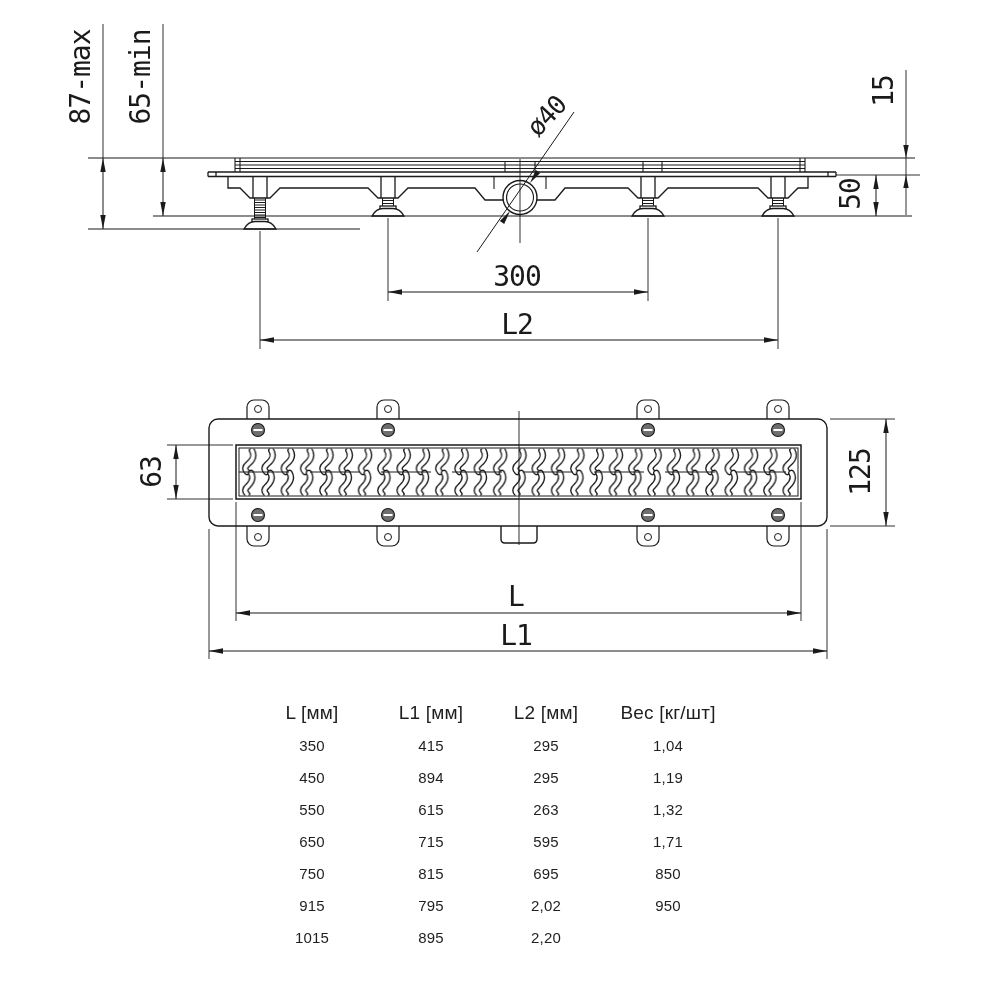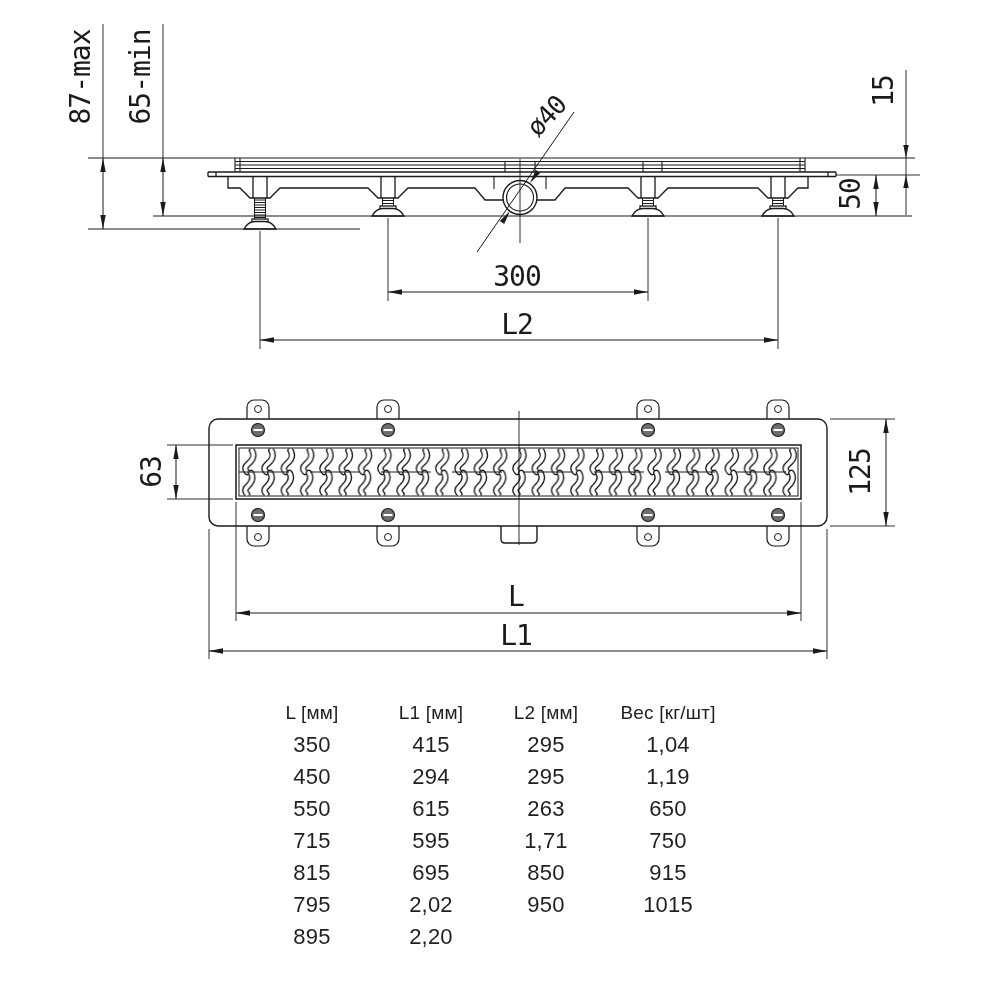--- a/index.html
+++ b/index.html
@@ -6,21 +6,21 @@
   .stage{position:relative;width:1000px;height:1000px;background:#fff;overflow:hidden;
          font-family:"Liberation Sans",sans-serif;}
   .drawing{position:absolute;left:0;top:0;}
   svg text{fill:#1a1a1a;font-family:"DejaVu Sans Mono",monospace;}
   .dim-txt{font-size:28px;letter-spacing:-1px;}
   .dim-txt-sm{font-size:26px;letter-spacing:-1px;}
   .size-table{position:absolute;left:252px;top:697px;display:grid;
               grid-template-columns:120px 118px 112px 132px;grid-auto-rows:32px;
               color:#1f1f1f;}
   .size-table .cell{display:flex;align-items:center;justify-content:center;
-              font-size:22px;letter-spacing:.2px;}
+              font-size:15px;letter-spacing:.2px;}
   .size-table .head{font-size:19px;text-align:right;}
 </style>
 </head>
 <body>
 
 <div class="stage">
 
 <svg class="drawing" width="1000" height="680" viewBox="0 0 1000 680">
   <defs>
     <marker id="arr" markerUnits="userSpaceOnUse" markerWidth="16" markerHeight="8" viewBox="-16 -4 16 8" refX="0" refY="0" orient="auto-start-reverse">
@@ -252,27 +252,28 @@
   <div class="cell head">L1 [мм]</div>
   <div class="cell head">L2 [мм]</div>
   <div class="cell head">Вес [кг/шт]</div>
 
   <div class="cell">350</div>
   <div class="cell">415</div>
   <div class="cell">295</div>
   <div class="cell">1,04</div>
 
   <div class="cell">450</div>
-  <div class="cell">294</div>
+  <div class="cell">894</div>
   <div class="cell">295</div>
   <div class="cell">1,19</div>
 
   <div class="cell">550</div>
   <div class="cell">615</div>
   <div class="cell">263</div>
+  <div class="cell">1,32</div>
 
   <div class="cell">650</div>
   <div class="cell">715</div>
   <div class="cell">595</div>
   <div class="cell">1,71</div>
 
   <div class="cell">750</div>
   <div class="cell">815</div>
   <div class="cell">695</div>
 

